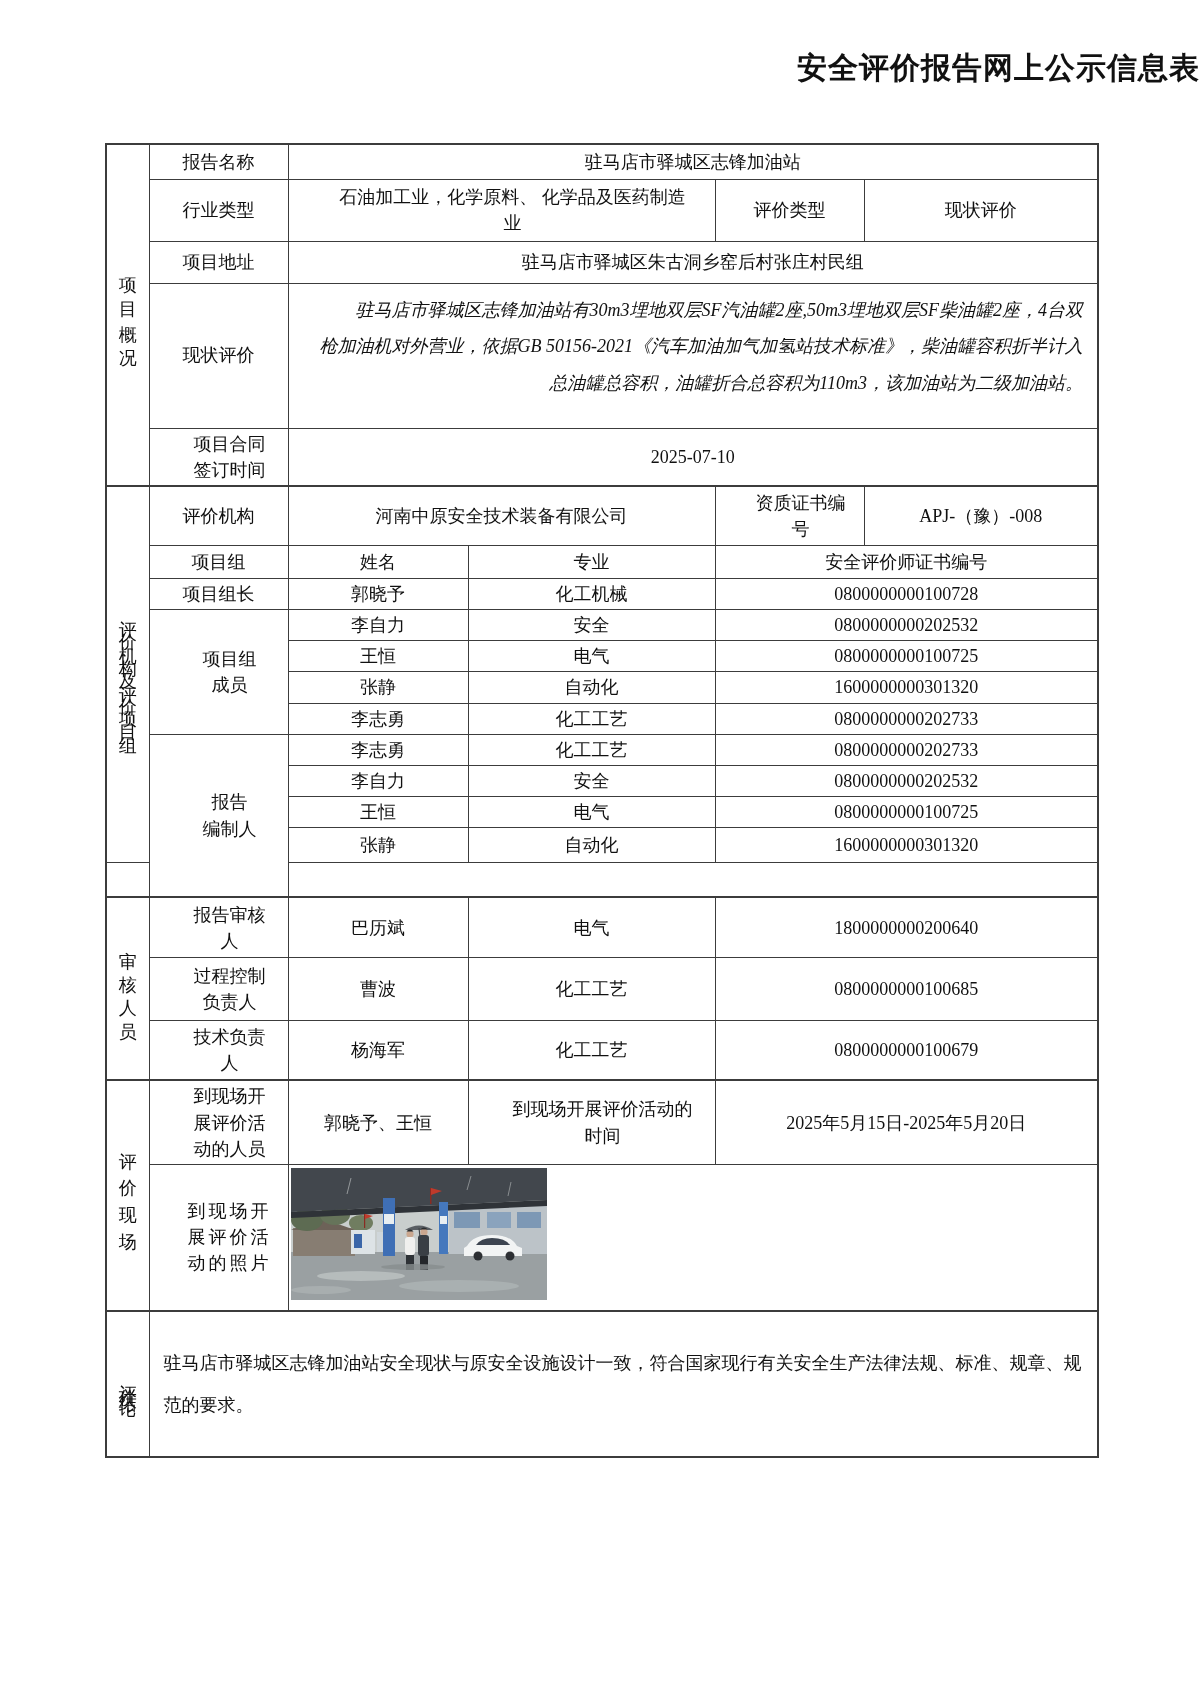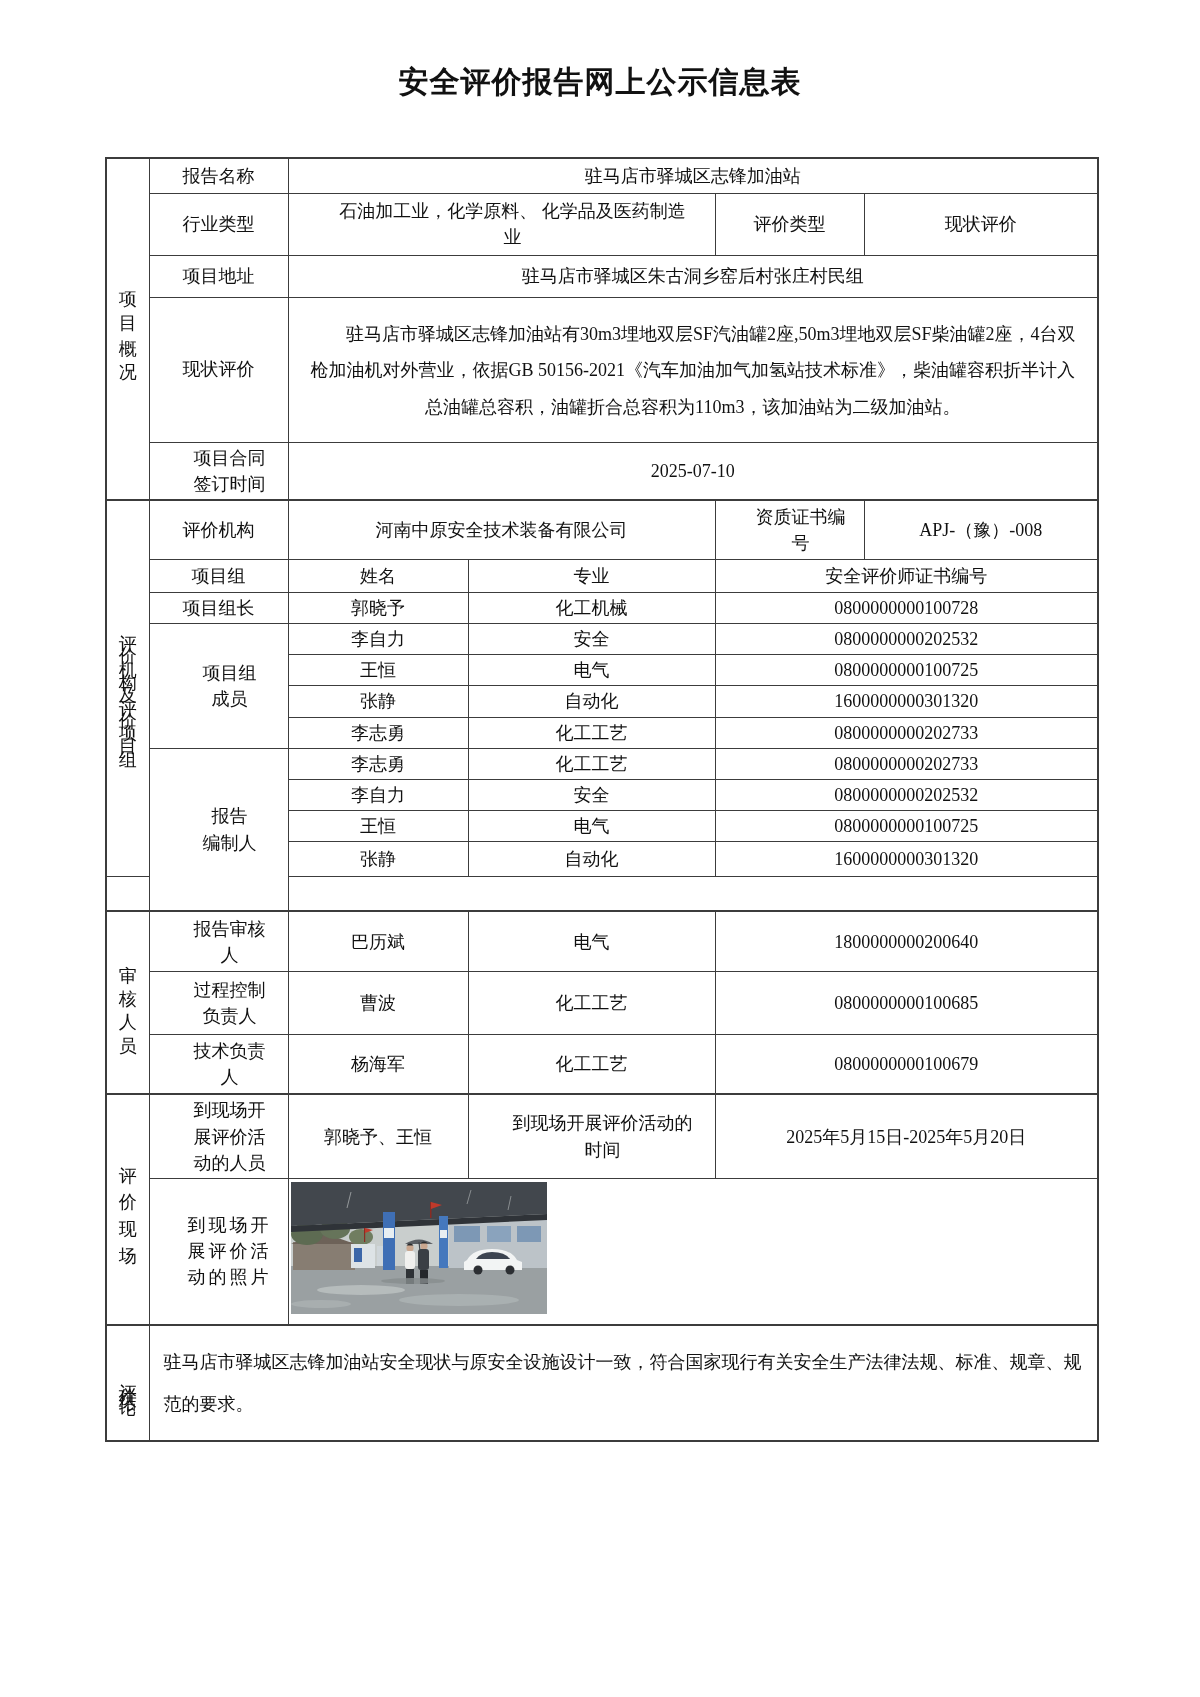--- a/index.html
+++ b/index.html
@@ -3,22 +3,22 @@
 <meta charset="utf-8">
 <style>
   * { margin:0; padding:0; box-sizing:border-box; }
   html,body { background:#ffffff; }
   body {
     width:1200px; height:1697px; position:relative;
     font-family:"Liberation Serif","DejaVu Serif",serif;
     color:#111111;
   }
   .page-title {
-    text-align:center; font-size:30px; font-weight:bold;
-    padding-top:62px; letter-spacing:1px;
+    text-align:right; font-size:30px; font-weight:bold;
+    padding-top:48px; letter-spacing:1px;
   }
   table.main {
     border-collapse:collapse; table-layout:fixed;
     width:992px; margin:54px 0 0 105px;
     border:2px solid #3c3c3c;
   }
   td {
     border:1px solid #3c3c3c;
     text-align:center; vertical-align:middle;
     font-size:18px; line-height:1.45;
@@ -31,23 +31,23 @@
     writing-mode:vertical-lr; text-orientation:upright;
     display:inline-block; font-size:18px;
   }
   .vs-overview  { letter-spacing:24px; }
   .vs-org       { letter-spacing:13px; }
   .vs-review    { letter-spacing:24px; }
   .vs-site      { letter-spacing:27px; }
   .vs-concl     { letter-spacing:5px; }
   .pre { white-space:pre-line;padding-left:28px; }
   td.intro-cell {
-    text-align:center; vertical-align:top;
-    padding:18px 14px 6px 14px;
-    text-indent:2em; line-height:2.05;
+    text-align:right; vertical-align:top;
+    padding:8px 14px 6px 14px;
+    text-indent:2em; line-height:2.05;font-style:italic;
   }
   td.concl-cell {
     text-align:left; line-height:2.35; padding:4px 14px;
   }
   td.photo-cell { text-align:left; vertical-align:middle; padding:3px 0 3px 2px; }
   .photo-frame { display:inline-block; line-height:0; }
   .spread { letter-spacing:3px; }
 </style>
 </head>
 <body>
@@ -253,18 +253,18 @@
           <ellipse cx="122" cy="99" rx="32" ry="3" fill="#878d8f" opacity="0.8"></ellipse>
           <ellipse cx="30" cy="122" rx="30" ry="4" fill="#aeb4b5" opacity="0.7"></ellipse>
           <line x1="60" y1="10" x2="56" y2="26" stroke="#d7dbd9" stroke-width="0.8" opacity="0.7"></line>
           <line x1="180" y1="8" x2="176" y2="22" stroke="#d7dbd9" stroke-width="0.8" opacity="0.6"></line>
           <line x1="220" y1="14" x2="217" y2="28" stroke="#d7dbd9" stroke-width="0.8" opacity="0.6"></line>
         </svg>
       </span>
     </td>
   </tr>
 
-  <tr class="sec-top" style="height:116px">
+  <tr class="sec-top" style="height:146px">
     <td class="seccell"><span class="vlabel vs-concl">评价结论</span></td>
     <td colspan="5" class="concl-cell">驻马店市驿城区志锋加油站安全现状与原安全设施设计一致，符合国家现行有关安全生产法律法规、标准、规章、规范的要求。</td>
   </tr>
 </tbody>
   </table>
 
 </body></html>

